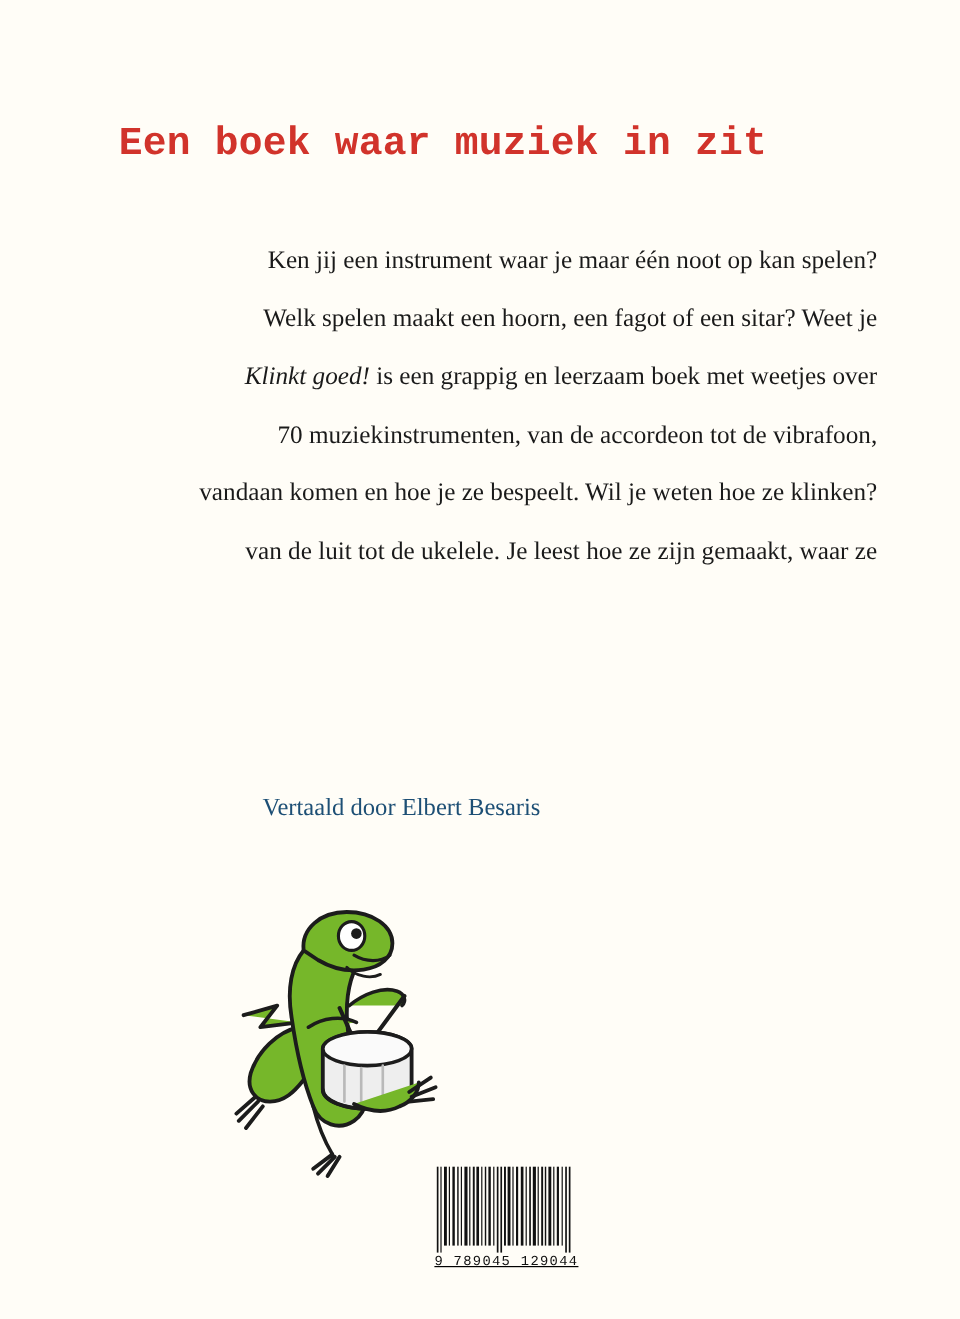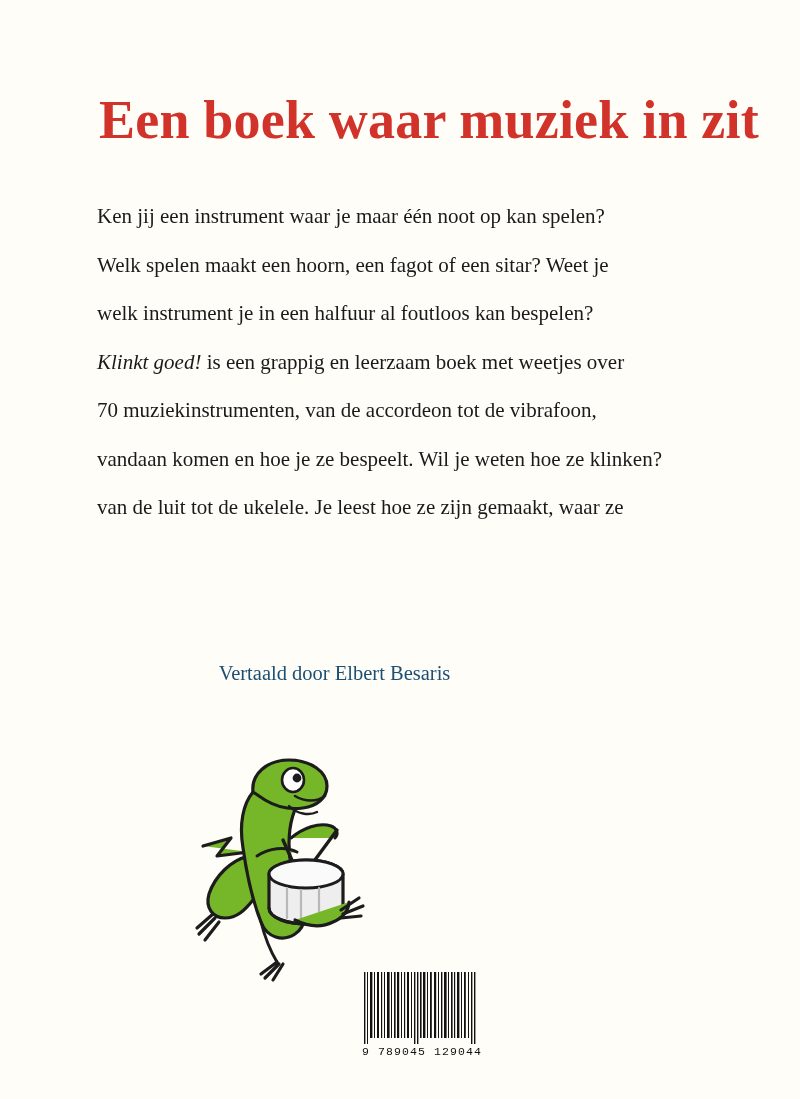--- a/index.html
+++ b/index.html
@@ -20,39 +20,39 @@
     inset: 0;
     background: #fffdf7;
   }
 
   
   .title {
     position: absolute;
     left: 99px;
     top: 96px;
     width: 620px;
-    font-family: Liberation Serif, serif;
+    font-family: Liberation Mono, monospace;
     font-weight: bold;
-    font-size: 54px;
+    font-size: 33px;
     line-height: 48px;
     letter-spacing: 0.2px;
     color: #d1332b;
     white-space: nowrap;
   }
 
   
   .blurb {
     position: absolute;
     left: 97px;
     top: 192px;
     width: 634px;
     font-size: 21px;
     line-height: 48.5px;
     color: #1a1a1a;
-    text-align: left;
+    text-align: right;
   }
   .blurb p {
     margin: 0;
   }
   .blurb .line {
     display: block;
     white-space: nowrap;
   }
   .blurb em {
     font-style: italic;
@@ -83,20 +83,21 @@
     width: 180px;
     height: 232px;
   }
 
   
   .barcode {
     position: absolute;
     left: 362px;
     top: 972px;
     width: 116px;
+    text-decoration: underline;
   }
   .barcode .bars {
     display: block;
     width: 116px;
     height: 72px;
   }
   .barcode .isbn-digits {
     display: block;
     margin-top: 1px;
     font-family: "Liberation Mono", monospace;
@@ -110,21 +111,20 @@
 </head>
 <body>
 
 <div class="page">
 
   <div class="title">Een boek waar muziek in zit</div>
 
   <div class="blurb">
     <p class="line">Ken jij een instrument waar je maar één noot op kan spelen?</p>
     <p class="line">Welk spelen maakt een hoorn, een fagot of een sitar? Weet je</p>
-    <p class="line">welk instrument je in een halfuur al foutloos kan bespelen?</p>
     <p class="line"><em>Klinkt goed!</em><span> is een grappig en leerzaam boek met weetjes over</span></p>
     <p class="line">70 muziekinstrumenten, van de accordeon tot de vibrafoon,</p>
     <p class="line">vandaan komen en hoe je ze bespeelt. Wil je weten hoe ze klinken?</p>
     <p class="line">van de luit tot de ukelele. Je leest hoe ze zijn gemaakt, waar ze</p>
   </div>
 
   <div class="credit">Vertaald door Elbert Besaris</div>
 
   <div class="frog">
     <svg viewBox="0 0 180 232" xmlns="http://www.w3.org/2000/svg">

